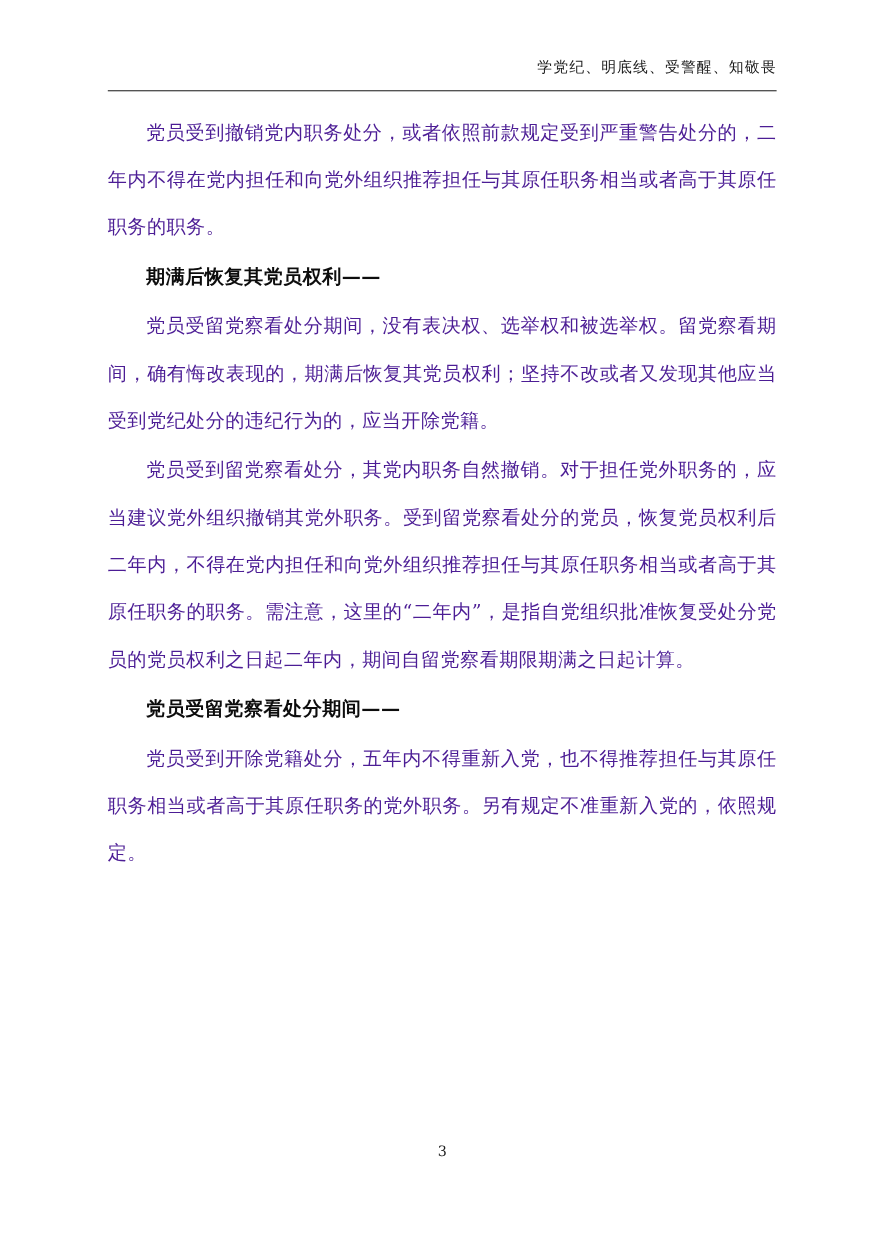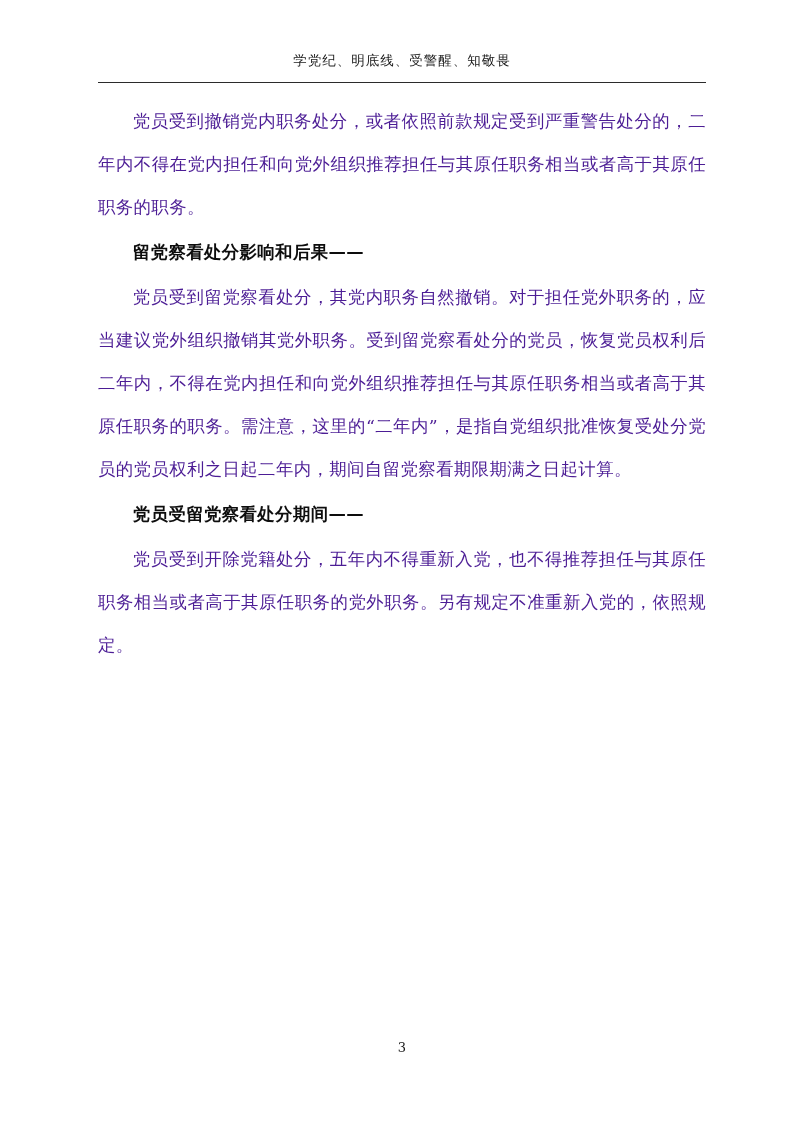--- a/index.html
+++ b/index.html
@@ -24,21 +24,21 @@
     left: 98px;
     top: 0;
     width: 608px;
     height: 1131px;
   }
   .header {
     position: absolute;
     left: 0;
     top: 52px;
     width: 608px;
-    text-align: center;
+    text-align: right;
     font-size: 13.5px;
     letter-spacing: 1px;
     color: #1a1a1a;
     font-family: "DejaVu Serif", "Liberation Serif", serif;
   }
   .header-rule {
     position: absolute;
     left: 0;
     top: 82px;
     width: 608px;
@@ -83,21 +83,22 @@
 <body>
 
 <div class="page">
   <div class="page-inner">
 
     <div class="header">学党纪、明底线、受警醒、知敬畏</div>
     <div class="header-rule"></div>
 
     <div class="content">
       <p class="para">党员受到撤销党内职务处分，或者依照前款规定受到严重警告处分的，二年内不得在党内担任和向党外组织推荐担任与其原任职务相当或者高于其原任职务的职务。</p>
-      <p class="heading">留党察看处分影响和后果——</p>
+      <p class="heading">期满后恢复其党员权利——</p>
+      <p class="para">党员受留党察看处分期间，没有表决权、选举权和被选举权。留党察看期间，确有悔改表现的，期满后恢复其党员权利；坚持不改或者又发现其他应当受到党纪处分的违纪行为的，应当开除党籍。</p>
       <p class="para">党员受到留党察看处分，其党内职务自然撤销。对于担任党外职务的，应当建议党外组织撤销其党外职务。受到留党察看处分的党员，恢复党员权利后二年内，不得在党内担任和向党外组织推荐担任与其原任职务相当或者高于其原任职务的职务。需注意，这里的“二年内”，是指自党组织批准恢复受处分党员的党员权利之日起二年内，期间自留党察看期限期满之日起计算。</p>
       <p class="heading">党员受留党察看处分期间——</p>
       <p class="para">党员受到开除党籍处分，五年内不得重新入党，也不得推荐担任与其原任职务相当或者高于其原任职务的党外职务。另有规定不准重新入党的，依照规定。</p>
     </div>
 
     <div class="page-number">3</div>
   </div>
 </div>
 
 </body></html>

